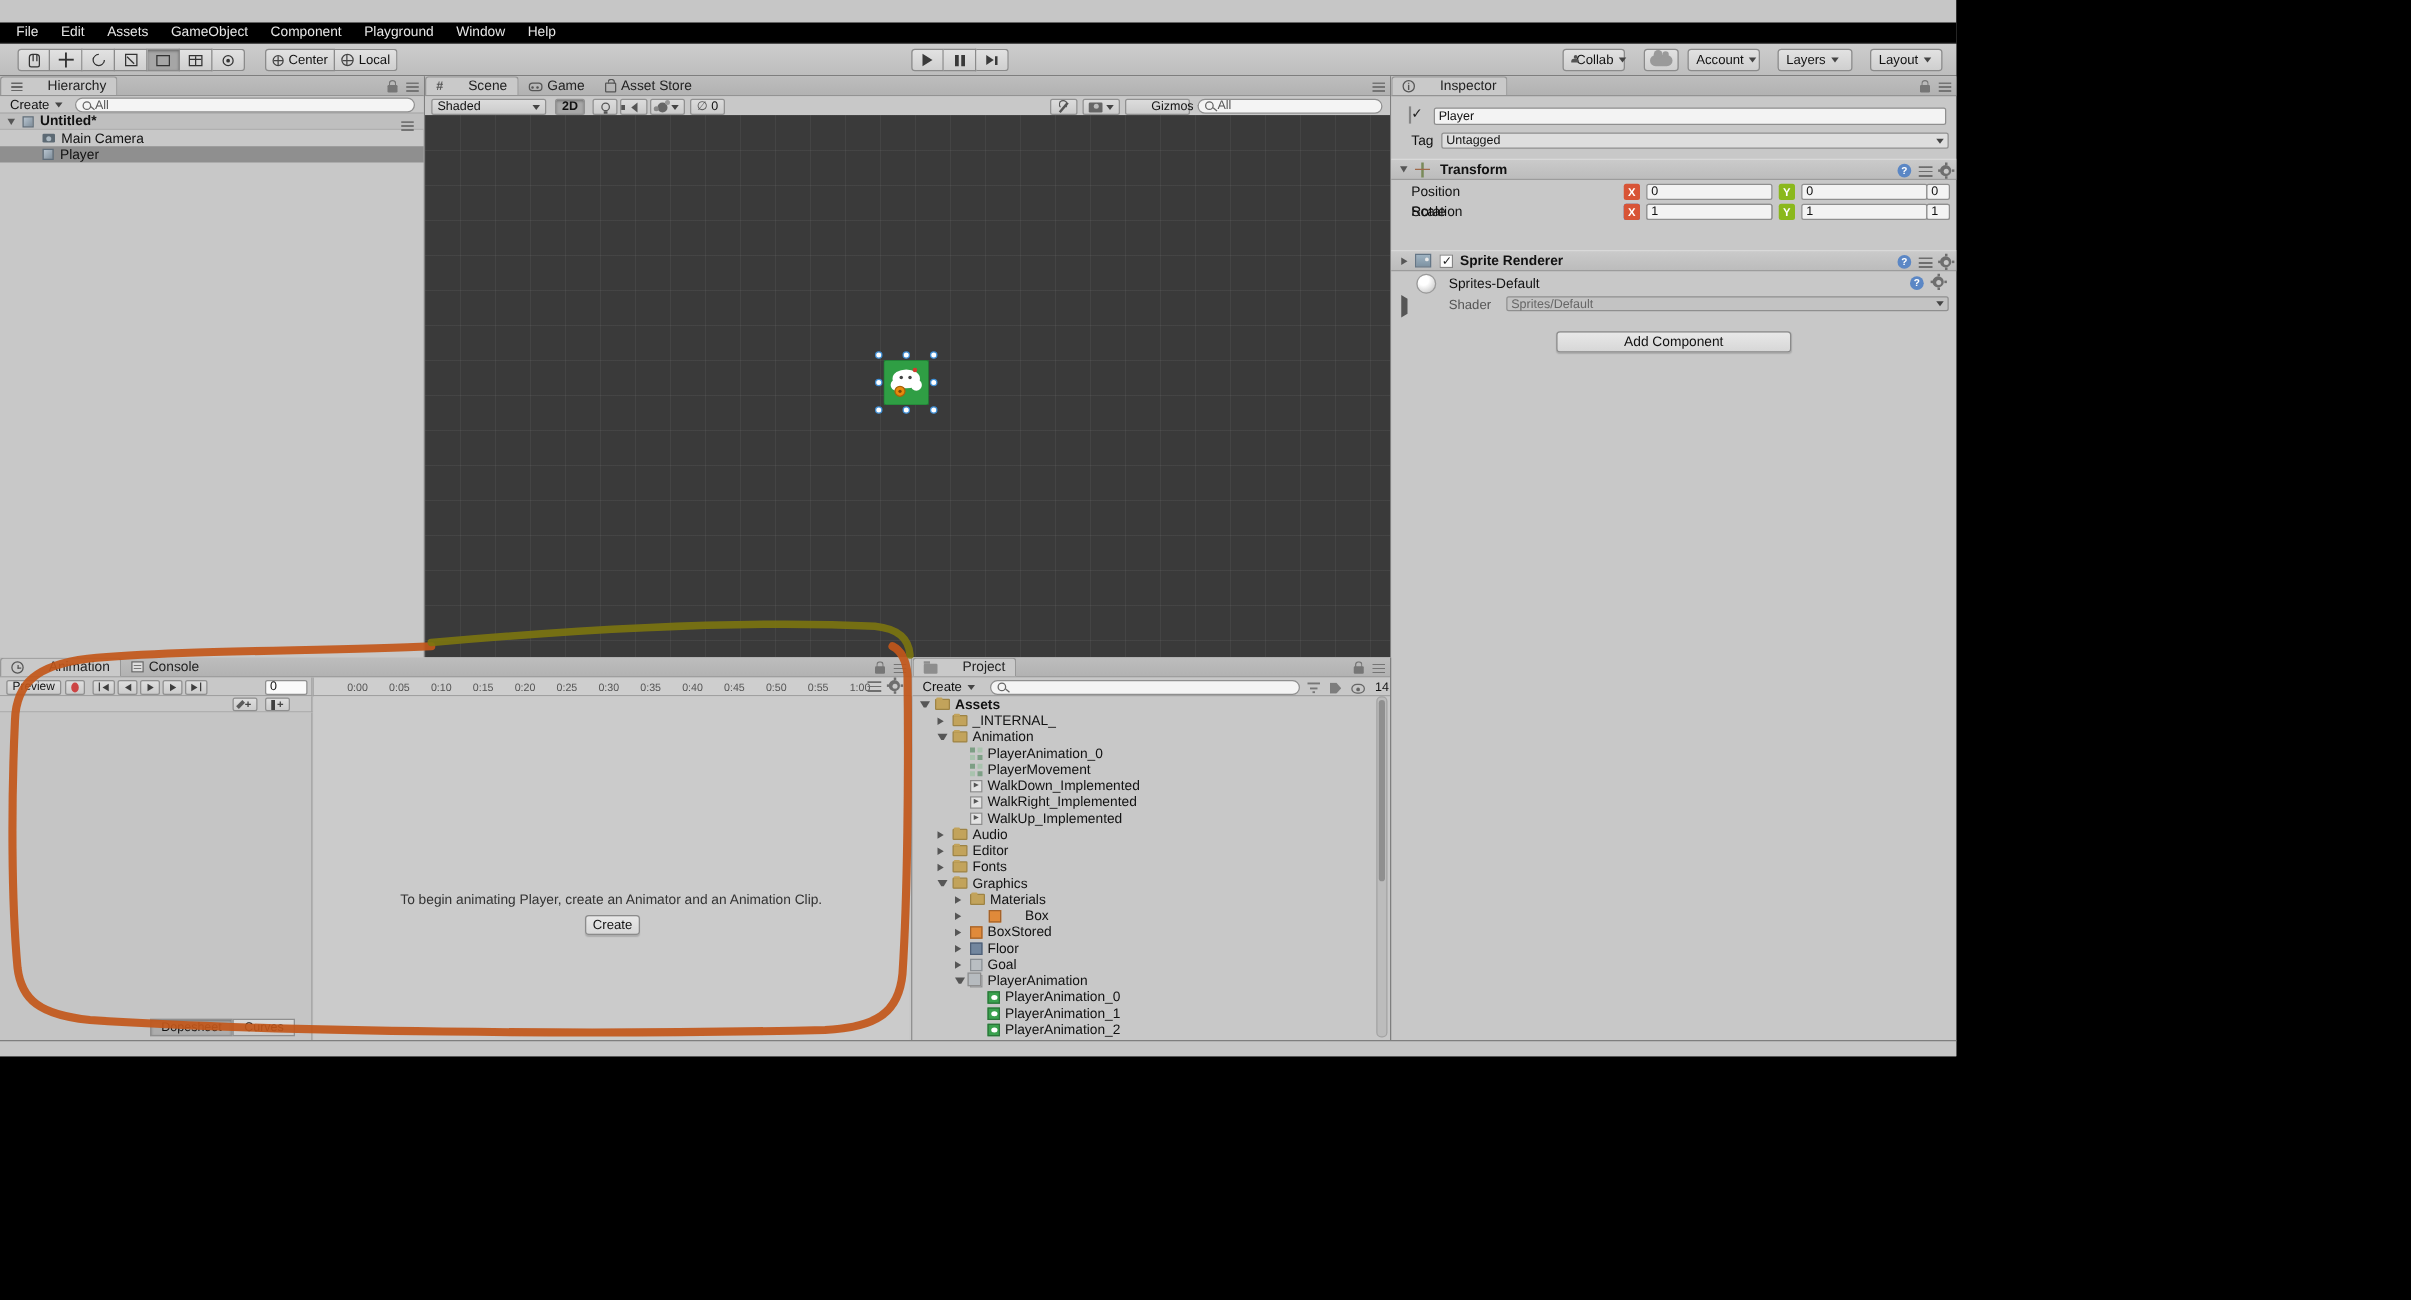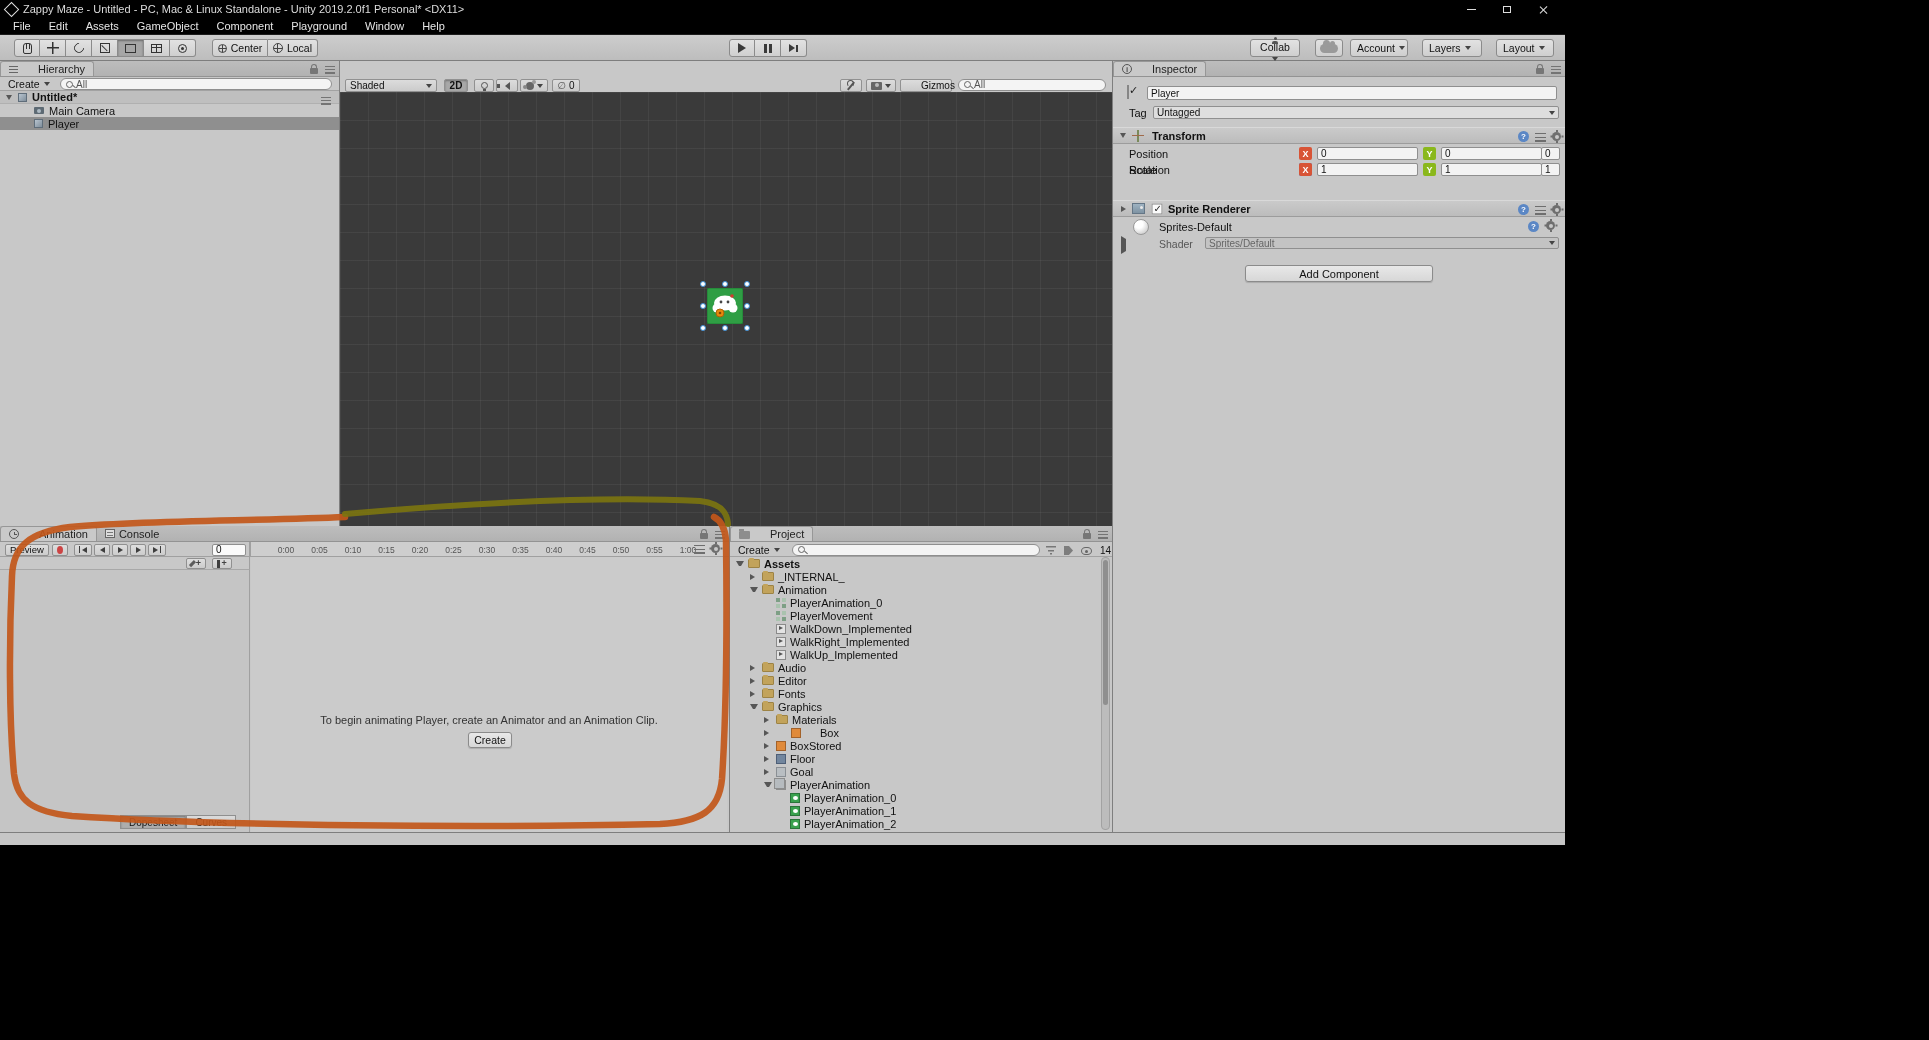--- a/index.html
+++ b/index.html
@@ -189,33 +189,20 @@
   #proj-thumb { position:absolute; left:1px; top:2px; width:5px; height:145px; background:#8f8f8f; border-radius:3px; }
 
   #statusbar { position:absolute; left:0; top:832px; width:1565px; height:13px; background:#c6c6c6; border-top:1px solid #7e7e7e; }
   #annotation-layer { position:absolute; left:0; top:0; width:1929px; height:1040px; pointer-events:none; z-index:60; }
 </style>
 </head>
 <body>
 
 <div id="window">
 
-  <div id="titlebar">
-    <span class="unity-logo"></span>
-    <span class="ttext">Zappy Maze - Untitled - PC, Mac &amp; Linux Standalone - Unity 2019.2.0f1 Personal* &lt;DX11&gt;</span>
-    <div class="winbtn" style="left:1453px;">
-        <span class="g-min"></span>
-      </div>
-    <div class="winbtn" style="left:1489px;">
-        <span class="g-max"></span>
-      </div>
-    <div class="winbtn" style="left:1525px;">
-        <span class="g-close"></span>
-      </div>
-  </div>
 
   <div id="menubar">
     <div id="menu-items" style="display:flex;align-items:center;height:100%;margin-left:4px;">
         <div class="menu-item">File</div>
         <div class="menu-item">Edit</div>
         <div class="menu-item">Assets</div>
         <div class="menu-item">GameObject</div>
         <div class="menu-item">Component</div>
         <div class="menu-item">Playground</div>
         <div class="menu-item">Window</div>
@@ -261,21 +248,21 @@
     <div class="tbtn" style="left:755px;width:26px;">
         <span class="g-pause"></span>
       </div>
     <div class="tbtn last" style="left:781px;width:26px;">
       <span class="g-step">
           <span class="g-playtri" style="border-left-width:6px;border-top-width:4px;border-bottom-width:4px;"></span>
           <span class="bar" style="background:#3a3a3a;"></span>
         </span>
     </div>
 
-    <div class="ddbtn" style="left:1250px;width:50px;flex-direction:column;">
+    <div class="ddbtn" style="left:1250px;width:50px;">
       <span class="i-person"></span>
       <span>Collab</span>
       <span class="caret"></span>
     </div>
     <div class="tbtn solo" style="left:1315px;width:28px;">
         <span class="i-cloud"></span>
       </div>
     <div class="ddbtn" style="left:1350px;width:58px;">
       <span>Account</span>
       <span class="caret"></span>
@@ -323,20 +310,39 @@
           <span>Main Camera</span>
         </div>
         <div class="hrow sel" style="top: 56px;">
           <span class="hicon i-cube"></span>
           <span>Player</span>
         </div>
       </div>
   </div>
 
   <div class="panel" id="sceneview" style="left:340px;top:61px;width:773px;height:465px;border-right:1px solid #7f7f7f;">
+    <div class="tabstrip">
+      <div id="scene-tabs" style="display:flex;align-items:stretch;">
+          <div class="ptab active">
+            <span class="ticon ic-scene"></span>
+            <span>Scene</span>
+          </div>
+          <div class="ptab">
+            <span class="ticon ic-game"></span>
+            <span>Game</span>
+          </div>
+          <div class="ptab">
+            <span class="ticon ic-store"></span>
+            <span>Asset Store</span>
+          </div>
+        </div>
+      <div class="panel-icons">
+        <span class="i-pmenu"></span>
+      </div>
+    </div>
     <div class="subbar" style="top:16px;height:30px;">
       <div class="vbtn" style="left:5px;width:92px;justify-content:space-between;">
         <span>Shaded</span>
         <span class="caret"></span>
       </div>
       <div class="vbtn pressed" style="left:104px;width:24px;font-weight:bold;">
         <span>2D</span>
       </div>
       <div class="vbtn" style="left:134px;width:20px;">
           <span class="i-bulb"></span>

